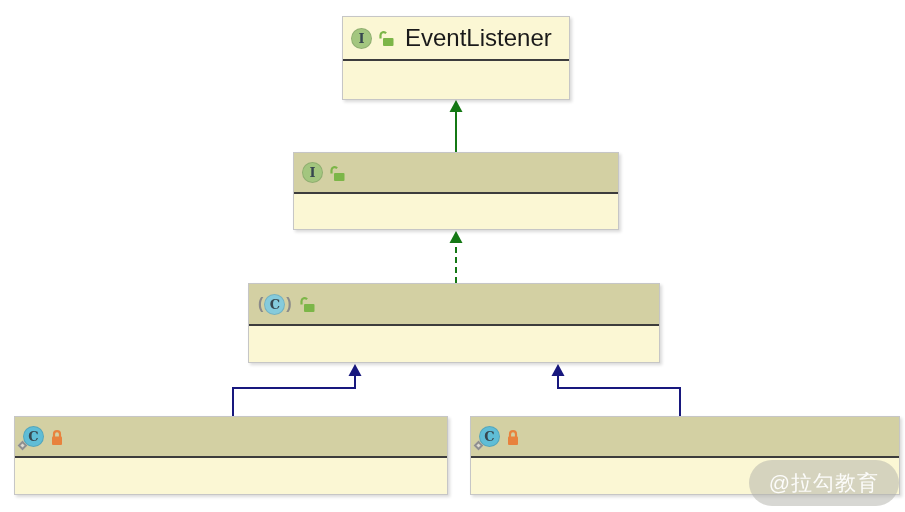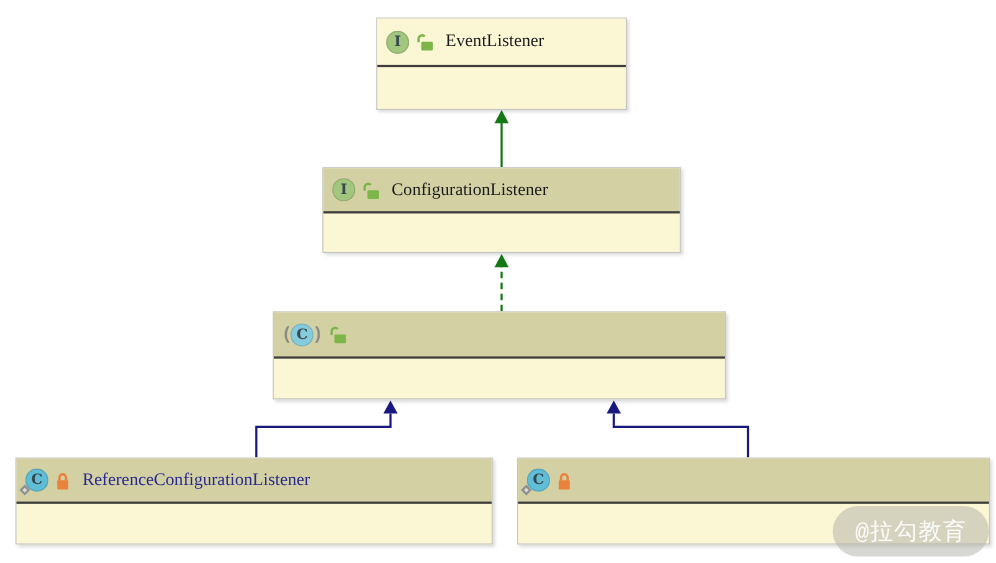--- a/index.html
+++ b/index.html
@@ -18,22 +18,22 @@
   }
   .uml-header {
     box-sizing:border-box; display:flex; align-items:center;
     padding:0 8px; background:var(--node-header);
     border-bottom:2px solid var(--separator);
     height:41px;
   }
   .uml-node.header-plain .uml-header { background:var(--node-body); }
   .uml-body { width:100%; }
   .uml-title {
-    font-family:Liberation Serif, serif;
-    font-size:16px; line-height:1; white-space:nowrap;
+    font-family:Liberation Sans, sans-serif;
+    font-size:24px; line-height:1; white-space:nowrap;
     margin-left:10px;
   }
   .title-dark { color:var(--title-interface); }
   .title-navy { color:var(--title-class); }
 
   
   .node-event     { left:342px; top:16px;  width:228px; height:84px; }
   .node-event .uml-header { height:44px; }
   .node-config    { left:293px; top:152px; width:326px; height:78px; }
   .node-abstract  { left:248px; top:283px; width:412px; height:80px; }
@@ -71,21 +71,21 @@
   
   .edges { position:absolute; left:0; top:0; width:905px; height:512px; }
 
   
   .watermark {
     position:absolute; right:6px; bottom:6px;
     padding:9px 20px; border-radius:24px;
     background:rgba(176,176,168,0.5);
     color:rgba(255,255,255,0.92);
     font-size:21px; letter-spacing:1px;
-    font-family:Liberation Mono, monospace;
+    font-family:Liberation Sans, sans-serif;
   }
 </style>
 </head>
 <body>
 
 <div class="canvas">
 
   <svg class="edges" width="905" height="512">
       <g>
         <polyline points="456,152 456,111" fill="none" stroke="#147814" stroke-width="2"></polyline>
@@ -121,21 +121,20 @@
 
   <div class="uml-node node-config">
     <div class="uml-header">
       <span class="icon-circle icon-interface">
         <span>I</span>
       </span>
       <svg class="lock lock-open" width="18" height="18" viewBox="0 0 18 18">
         <path d="M3.5 9.5 V6.3 a3.2 3.2 0 0 1 5.6 -2.1" fill="none" stroke-width="2.2"></path>
         <rect x="6" y="9" width="10.5" height="8" rx="1"></rect>
       </svg>
-      <span class="uml-title title-dark">ConfigurationListener</span>
     </div>
     <div class="uml-body"></div>
   </div>
 
   <div class="uml-node node-abstract">
     <div class="uml-header">
       <span class="abstract-wrap">
         <span class="paren">(</span>
         <span class="icon-circle icon-abstract">
           <span>C</span>
@@ -153,21 +152,20 @@
   <div class="uml-node node-reference">
     <div class="uml-header">
       <span class="icon-circle icon-class">
         <span>C</span>
         <span class="diamond"></span>
       </span>
       <svg class="lock lock-closed" width="16" height="18" viewBox="0 0 16 18">
         <path d="M5 9 V6.2 a3 3 0 0 1 6 0 V9" fill="none" stroke-width="2.2"></path>
         <rect x="3" y="8.6" width="10" height="8.4" rx="1"></rect>
       </svg>
-      <span class="uml-title title-navy">ReferenceConfigurationListener</span>
     </div>
     <div class="uml-body"></div>
   </div>
 
   <div class="uml-node node-consumer">
     <div class="uml-header">
       <span class="icon-circle icon-class">
         <span>C</span>
         <span class="diamond"></span>
       </span>

